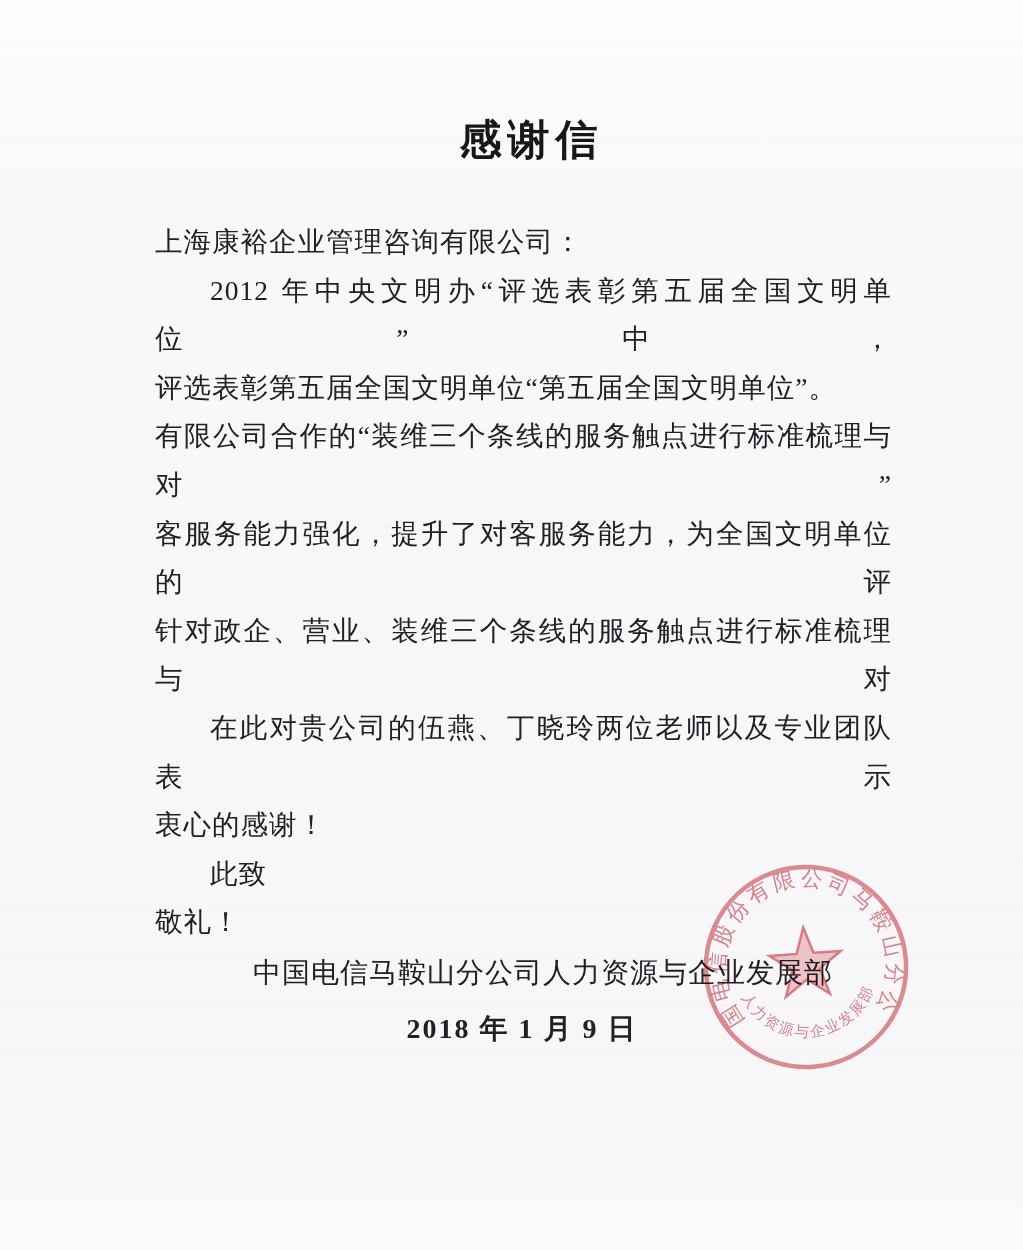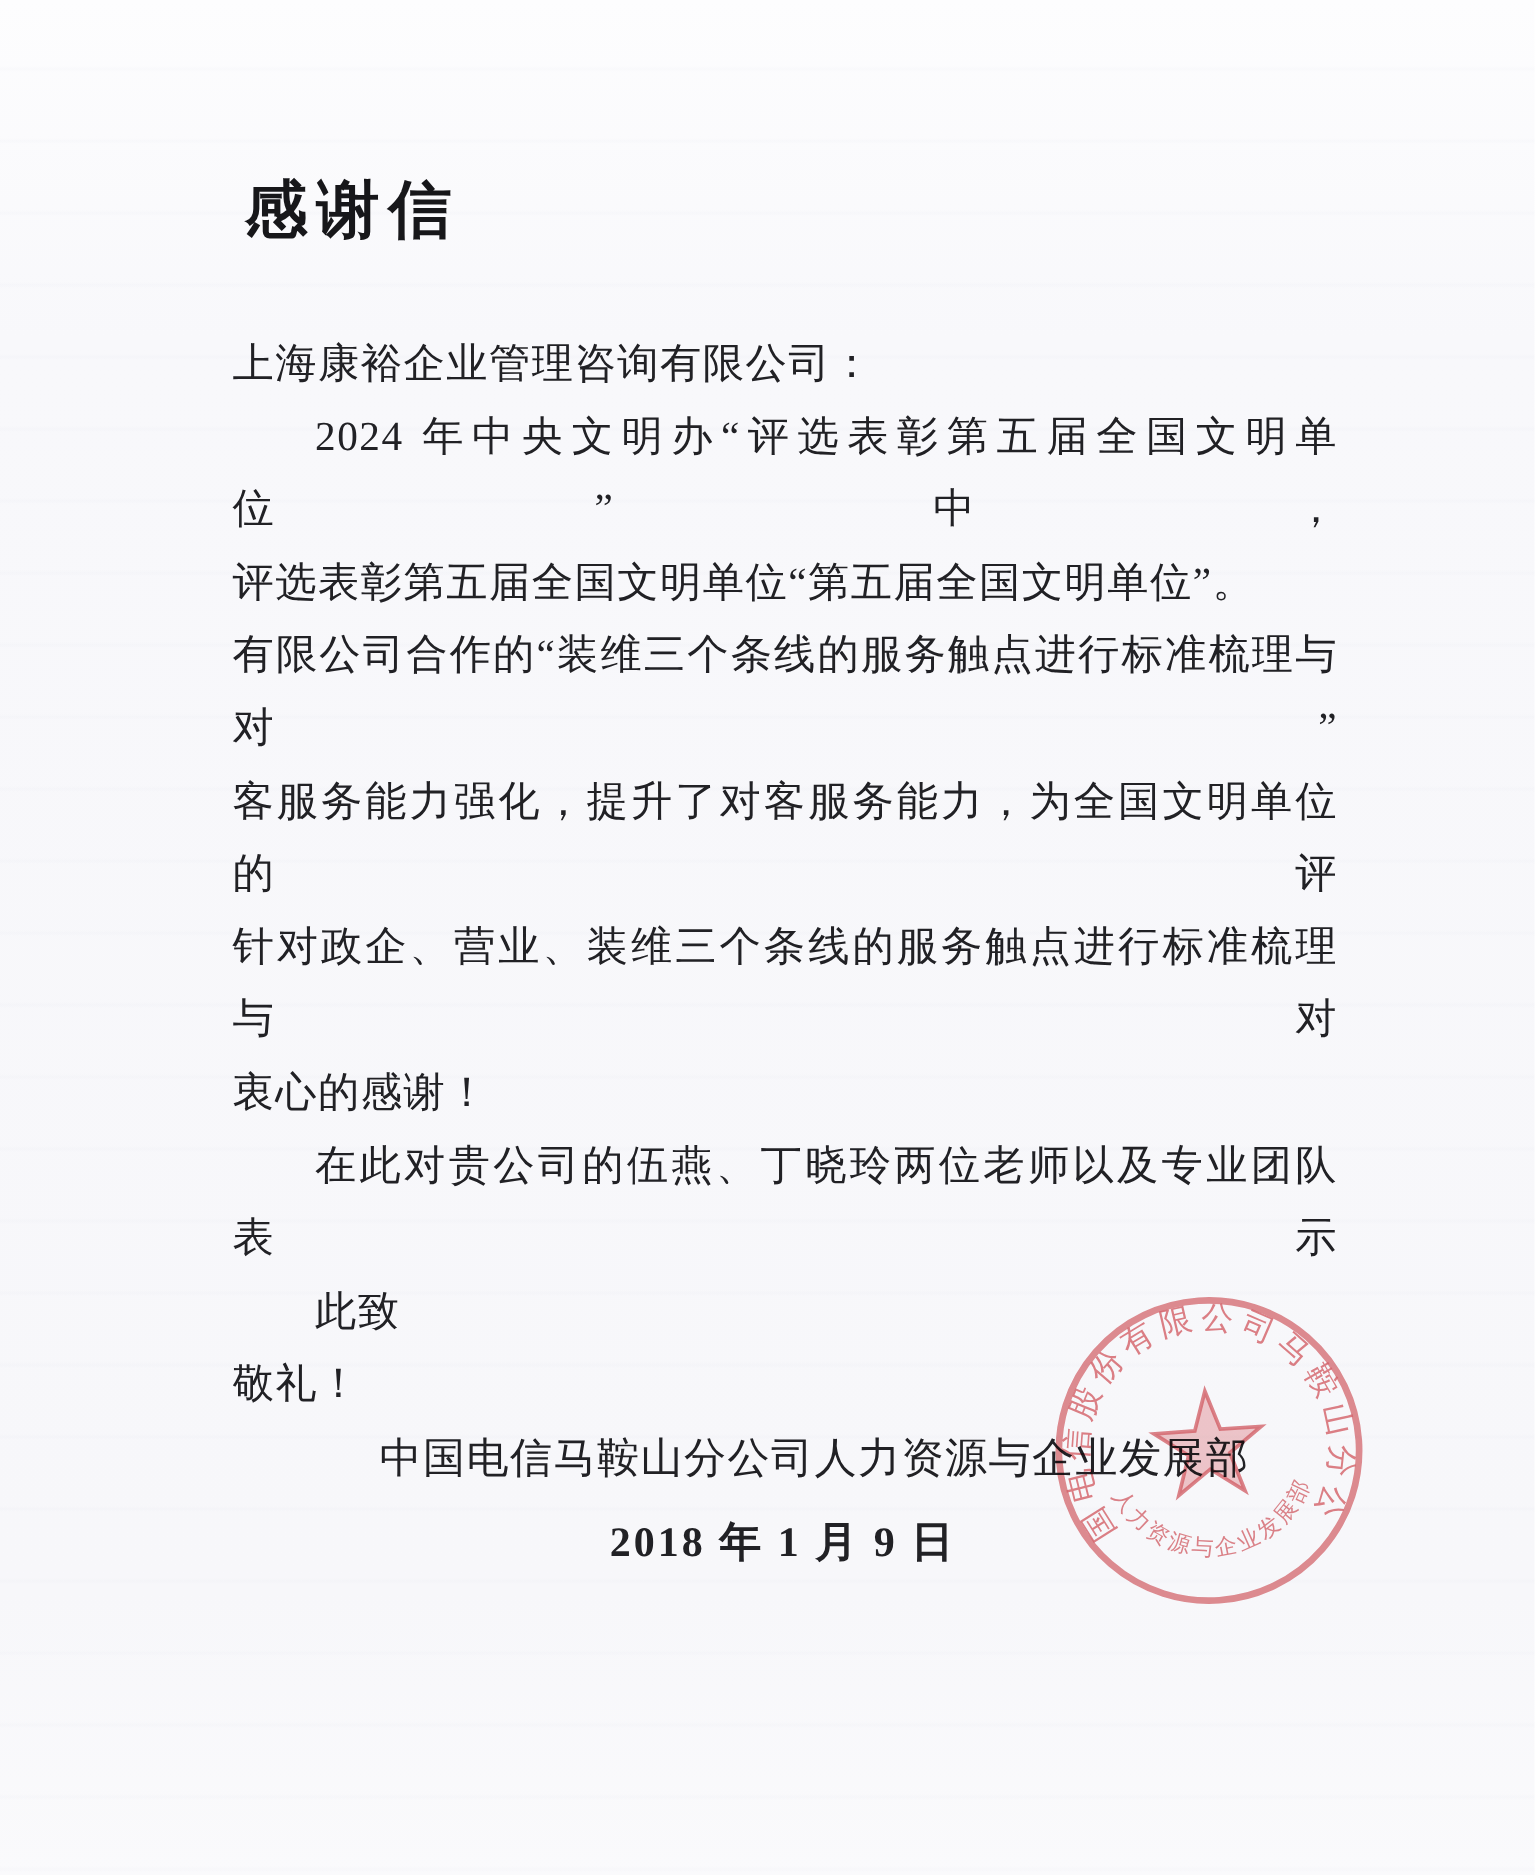--- a/index.html
+++ b/index.html
@@ -23,20 +23,21 @@
   .page {
     position: absolute;
     inset: 0;
   }
 
   .title {
     position: absolute;
     top: 112px;
     left: 163px;
     width: 737px;
+    text-align: center;
     font-size: 42px;
     font-weight: 700;
     letter-spacing: 6px;
     color: #17171a;
   }
 
   .body-text {
     position: absolute;
     top: 218px;
     left: 155px;
@@ -88,27 +89,27 @@
 </style>
 </head>
 <body>
 
 <div class="page">
 
   <div class="title">感谢信</div>
 
   <div class="body-text">
     <div class="line">上海康裕企业管理咨询有限公司：</div>
-    <div class="line indent just">2024 年中央文明办“评选表彰第五届全国文明单位”中，</div>
+    <div class="line indent just">2012 年中央文明办“评选表彰第五届全国文明单位”中，</div>
     <div class="line">评选表彰第五届全国文明单位“第五届全国文明单位”。</div>
     <div class="line just">有限公司合作的“装维三个条线的服务触点进行标准梳理与对”</div>
     <div class="line just">客服务能力强化，提升了对客服务能力，为全国文明单位的评</div>
     <div class="line just">针对政企、营业、装维三个条线的服务触点进行标准梳理与对</div>
+    <div class="line indent just">在此对贵公司的伍燕、丁晓玲两位老师以及专业团队表示</div>
     <div class="line">衷心的感谢！</div>
-    <div class="line indent just">在此对贵公司的伍燕、丁晓玲两位老师以及专业团队表示</div>
     <div class="line indent">此致</div>
     <div class="line">敬礼！</div>
   </div>
 
   <div class="sign-block">
     <div class="sign-line">中国电信马鞍山分公司人力资源与企业发展部</div>
     <div class="date-line">2018 年 1 月 9 日</div>
   </div>
 
   <div class="stamp">

